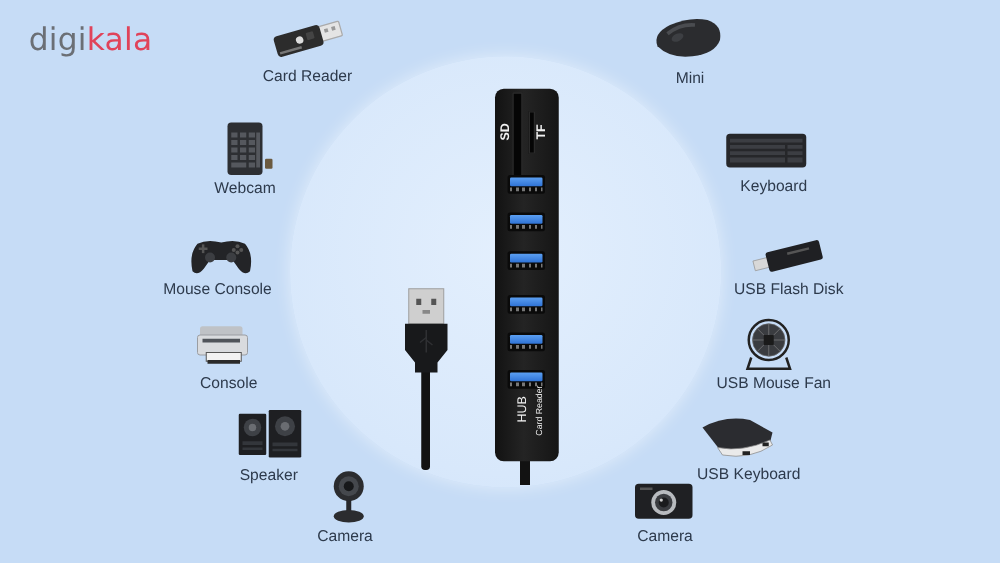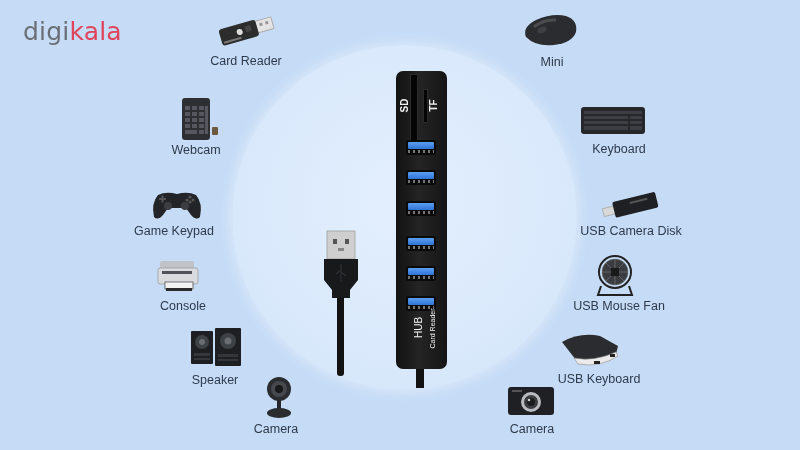--- a/index.html
+++ b/index.html
@@ -100,21 +100,21 @@
       <path d="M8 6 Q16 2 27 5 Q38 2 46 6 Q53 14 50 28 Q46 32 41 26 L36 19 L18 19 L13 26 Q8 32 4 28 Q1 14 8 6 Z" fill="#232427"></path>
       <circle cx="18" cy="17" r="4" fill="#3c3e42"></circle>
         <circle cx="35" cy="17" r="4" fill="#3c3e42"></circle>
       <rect x="9" y="9" width="7" height="2" fill="#555"></rect>
         <rect x="11.5" y="6.5" width="2" height="7" fill="#555"></rect>
       <circle cx="40" cy="8" r="1.6" fill="#555"></circle>
         <circle cx="43" cy="11" r="1.6" fill="#555"></circle>
         <circle cx="37" cy="11" r="1.6" fill="#555"></circle>
         <circle cx="40" cy="13" r="1.6" fill="#555"></circle>
     </svg>
-    <span class="label" style="left:170px;top:224px">Game Keypad</span>
+    <span class="label" style="left:170px;top:224px">Mouse Console</span>
   </div>
 
   <div class="item">
     <svg class="icon" style="left:152px;top:258px" width="44" height="36" viewBox="0 0 44 36">
       <rect x="4" y="3" width="34" height="9" rx="2" fill="#bfc2c6"></rect>
       <rect x="2" y="10" width="40" height="16" rx="2" fill="#d9dbde" stroke="#9a9da2" stroke-width="0.8"></rect>
       <rect x="6" y="13" width="30" height="3" fill="#50545a"></rect>
       <rect x="9" y="24" width="28" height="7" fill="#f2f2f2" stroke="#555" stroke-width="0.8"></rect>
       <rect x="10" y="30" width="26" height="3" fill="#2a2a2a"></rect>
     </svg>
@@ -174,21 +174,21 @@
   </div>
 
   <div class="item">
     <svg class="icon" style="left:596px;top:188px" width="60" height="32" viewBox="0 0 60 32">
       <g transform="rotate(-14 30 16)">
         <rect x="2" y="14" width="12" height="8" fill="#d8d8d8" stroke="#999" stroke-width="0.6"></rect>
         <rect x="13" y="10" width="44" height="16" rx="2" fill="#1f2023"></rect>
         <rect x="30" y="14" width="18" height="2" fill="#555"></rect>
       </g>
     </svg>
-    <span class="label" style="left:627px;top:224px">USB Camera Disk</span>
+    <span class="label" style="left:627px;top:224px">USB Flash Disk</span>
   </div>
 
   <div class="item">
     <svg class="icon" style="left:590px;top:254px" width="42" height="44" viewBox="0 0 42 44">
       <circle cx="21" cy="18" r="16" fill="none" stroke="#222" stroke-width="2"></circle>
       <circle cx="21" cy="18" r="13" fill="#3a3c40" stroke="#666" stroke-width="0.6"></circle>
       <g stroke="#888" stroke-width="0.5">
           <line x1="8" y1="18" x2="34" y2="18"></line>
           <line x1="21" y1="5" x2="21" y2="31"></line>
           <line x1="12" y1="9" x2="30" y2="27"></line>

